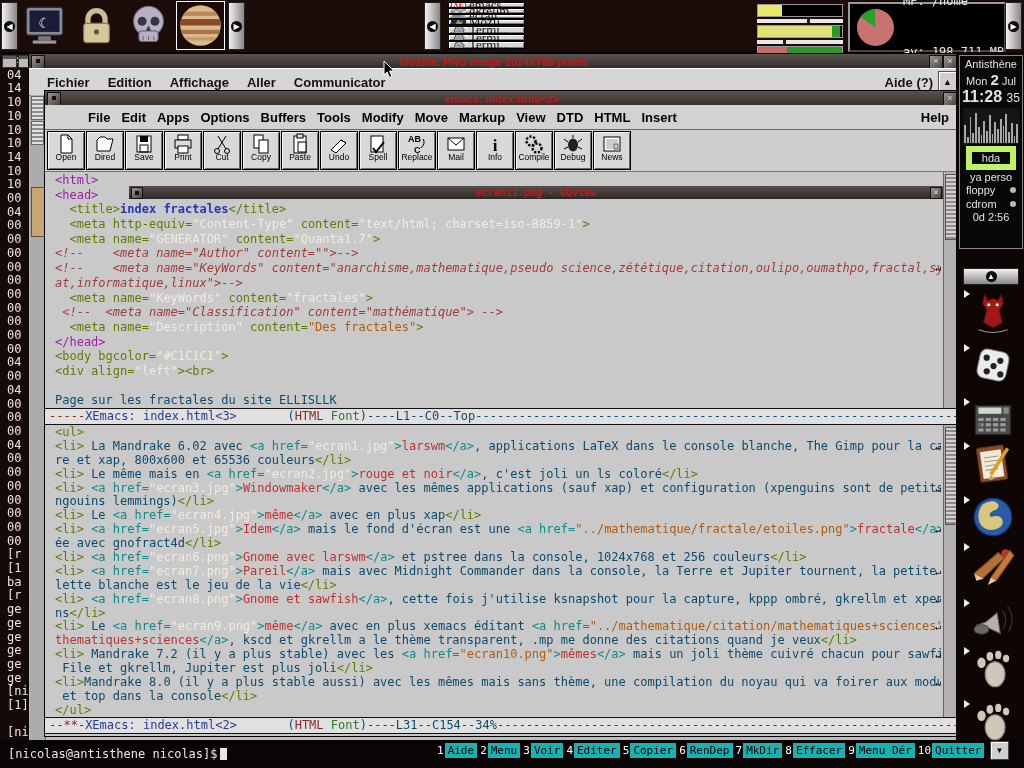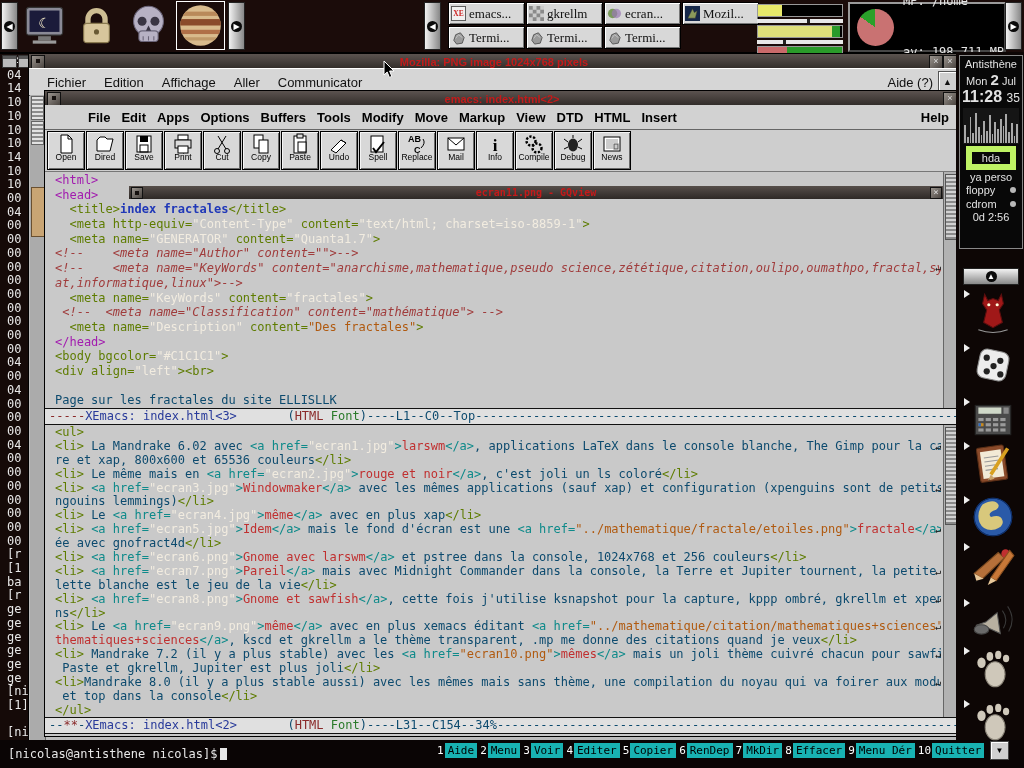--- a/index.html
+++ b/index.html
@@ -9,21 +9,21 @@
   .topbar{position:absolute;left:0;top:0;width:1024px;height:52px;background:#1b0c0a;border-bottom:2px solid #000;}
   .handle{position:absolute;top:2px;width:15px;height:46px;border:1px solid #222;
     background:linear-gradient(90deg,#f2f2f2,#888);display:flex;align-items:center;justify-content:center;}
   .handle.h{height:15px;width:54px;background:linear-gradient(180deg,#f2f2f2,#888);}
   .handle .dot{width:11px;height:11px;border-radius:50%;background:#0a0a0a;color:#fff;font-size:8px;
     line-height:11px;text-align:center;}
   .dockicon{position:absolute;top:2px;width:47px;height:47px;}
   .dockicon svg{width:100%;height:100%;}
   .dockicon.sel{outline:1px solid #fff;}
   .taskbar{position:absolute;left:448px;top:2px;}
-  .tbrow{display:flex;height:23px;margin-bottom:1px;}
+  .tbrow{display:flex;height:23px;margin-bottom:1px;flex-direction:column;}
   .tbbtn{width:75px;margin-right:1px;background:#d8d8d8;border:1px solid #000;
     box-shadow:inset 1px 1px 0 #fff,inset -1px -1px 0 #777;display:flex;align-items:center;
     font-family:"Liberation Serif",serif;font-size:13px;color:#111;overflow:hidden;}
   .tbbtn svg{width:15px;height:15px;margin:0 3px 0 2px;flex:none;}
   .meters{position:absolute;left:757px;top:4px;width:86px;}
   .mbar{height:11px;background:#000;border:1px solid #999;margin-bottom:2px;display:flex;}
   .mthin{height:4px;background:#e8e8e8;margin-bottom:2px;position:relative;}
   .mthin i{position:absolute;top:0;width:3px;height:4px;background:#222;}
   .piepanel{position:absolute;left:848px;top:2px;width:154px;height:46px;background:#000;
     border:2px outset #9a9a9a;display:flex;align-items:center;}
@@ -39,21 +39,21 @@
   .win{position:absolute;border:1px solid #000;background:#bdbdbd;}
   .tbar{height:14px;background:linear-gradient(180deg,#5b534f,#332e2b);position:relative;
     display:flex;align-items:flex-end;justify-content:center;}
   .tbar .ttl{font-size:11px;font-weight:bold;color:#c41a1a;white-space:nowrap;}
   .wbox{position:absolute;top:1px;width:12px;height:12px;background:linear-gradient(135deg,#9a948e,#4a4440);
     border:1px solid #111;color:#ddd;font-size:9px;line-height:11px;text-align:center;}
   .wbox.l{left:2px;} .wbox i{display:block;width:4px;height:4px;background:#16110f;margin:3px auto;}
   
   .mozmenu{height:26px;background:#d6d6d6;border-top:1px solid #fff;border-bottom:1px solid #555;
     display:flex;align-items:center;font-size:13px;color:#111;position:relative;}
-  .mozmenu span{margin-left:18px;}
+  .mozmenu span{margin-left:18px;font-weight:bold;}
   .mozmenu .help{position:absolute;right:26px;}
   .sbtn{position:absolute;right:2px;top:2px;width:17px;height:21px;background:#cfcfcf;
     border:1px solid #555;box-shadow:inset 1px 1px 0 #fff;font-size:9px;text-align:center;line-height:21px;}
   .mozsb{position:absolute;left:1px;top:41px;bottom:1px;width:15px;background:#ababab;border-right:1px solid #666;}
   .mozsb .tab{width:11px;height:22px;margin:1px;border:1px solid #666;
     background:repeating-linear-gradient(0deg,#e2e2e2 0 2px,#8c8c8c 2px 4px);}
   .mozsb .th{position:absolute;left:1px;width:12px;top:92px;height:48px;background:#c9a574;border:1px solid #6a5030;}
   
   .xemenu{height:24px;background:#d2d2d2;border-bottom:1px solid #666;display:flex;align-items:center;
     font-size:13px;font-weight:bold;color:#000;position:relative;padding-left:32px;}
@@ -510,21 +510,21 @@
           <div class="cl"><span class="sg-g">&lt;li&gt;</span><span class="sg-k"> </span><span class="sg-t">&lt;a href=</span><span class="sg-s">"ecran5.jpg"</span><span class="sg-t">&gt;</span><span class="sg-r">Idem</span><span class="sg-t">&lt;/a&gt;</span><span class="sg-k"> mais le fond d'écran est une </span><span class="sg-t">&lt;a href=</span><span class="sg-o">"../mathematique/fractale/etoiles.png"</span><span class="sg-t">&gt;</span><span class="sg-r">fractale</span><span class="sg-t">&lt;/a&gt;</span><span class="wrapmark">↵</span></div>
           <div class="cl"><span class="sg-k">ée avec gnofract4d</span><span class="sg-g">&lt;/li&gt;</span></div>
           <div class="cl"><span class="sg-g">&lt;li&gt;</span><span class="sg-k"> </span><span class="sg-t">&lt;a href=</span><span class="sg-s">"ecran6.png"</span><span class="sg-t">&gt;</span><span class="sg-r">Gnome avec larswm</span><span class="sg-t">&lt;/a&gt;</span><span class="sg-k"> et pstree dans la console, 1024x768 et 256 couleurs</span><span class="sg-g">&lt;/li&gt;</span></div>
           <div class="cl"><span class="sg-g">&lt;li&gt;</span><span class="sg-k"> </span><span class="sg-t">&lt;a href=</span><span class="sg-s">"ecran7.png"</span><span class="sg-t">&gt;</span><span class="sg-r">Pareil</span><span class="sg-t">&lt;/a&gt;</span><span class="sg-k"> mais avec Midnight Commander dans la console, la Terre et Jupiter tournent, la petite app</span><span class="wrapmark">↵</span></div>
           <div class="cl"><span class="sg-k">lette blanche est le jeu de la vie</span><span class="sg-g">&lt;/li&gt;</span></div>
           <div class="cl"><span class="sg-g">&lt;li&gt;</span><span class="sg-k"> </span><span class="sg-t">&lt;a href=</span><span class="sg-s">"ecran8.png"</span><span class="sg-t">&gt;</span><span class="sg-r">Gnome et sawfish</span><span class="sg-t">&lt;/a&gt;</span><span class="sg-k">, cette fois j'utilise ksnapshot pour la capture, kppp ombré, gkrellm et xpengui</span><span class="wrapmark">↵</span></div>
           <div class="cl"><span class="sg-k">ns</span><span class="sg-g">&lt;/li&gt;</span></div>
           <div class="cl"><span class="sg-g">&lt;li&gt;</span><span class="sg-k"> Le </span><span class="sg-t">&lt;a href=</span><span class="sg-s">"ecran9.png"</span><span class="sg-t">&gt;</span><span class="sg-r">même</span><span class="sg-t">&lt;/a&gt;</span><span class="sg-k"> avec en plus xemacs éditant </span><span class="sg-t">&lt;a href=</span><span class="sg-o">"../mathematique/citation/mathematiques+sciences"</span><span class="wrapmark">↵</span></div>
           <div class="cl"><span class="sg-r">thematiques+sciences</span><span class="sg-t">&lt;/a&gt;</span><span class="sg-k">, kscd et gkrellm a le thème transparent, .mp me donne des citations quand je veux</span><span class="sg-g">&lt;/li&gt;</span></div>
           <div class="cl"><span class="sg-g">&lt;li&gt;</span><span class="sg-k"> Mandrake 7.2 (il y a plus stable) avec les </span><span class="sg-t">&lt;a href=</span><span class="sg-o">"ecran10.png"</span><span class="sg-t">&gt;</span><span class="sg-r">mêmes</span><span class="sg-t">&lt;/a&gt;</span><span class="sg-k"> mais un joli thème cuivré chacun pour sawfish,</span><span class="wrapmark">↵</span></div>
-          <div class="cl"><span class="sg-k"> Paste et gkrellm, Jupiter est plus joli</span><span class="sg-g">&lt;/li&gt;</span></div>
+          <div class="cl"><span class="sg-k"> File et gkrellm, Jupiter est plus joli</span><span class="sg-g">&lt;/li&gt;</span></div>
           <div class="cl"><span class="sg-g">&lt;li&gt;</span><span class="sg-k">Mandrake 8.0 (il y a plus stable aussi) avec les mêmes mais sans thème, une compilation du noyau qui va foirer aux modules</span><span class="wrapmark">↵</span></div>
           <div class="cl"><span class="sg-k"> et top dans la console</span><span class="sg-g">&lt;/li&gt;</span></div>
           <div class="cl"><span class="sg-g">&lt;/ul&gt;</span></div>
         </div>
       <div class="sb">
           <div class="th" style="top:2px;height:96px"></div>
         </div>
     </div>
     <div class="ml" id="ml2"><span class="sg-k">--</span><span class="sg-mr">**</span><span class="sg-k">-</span><span class="sg-n">XEmacs: index.html&lt;2&gt;</span><span class="sg-k">       (</span><span class="sg-mr">HTML</span><span class="sg-k"> </span><span class="sg-mg">Font</span><span class="sg-k">)----L31--C154--34%</span><span class="sg-k">-----------------------------------------------------------------------------</span></div>
     <div style="height:5px"></div>

